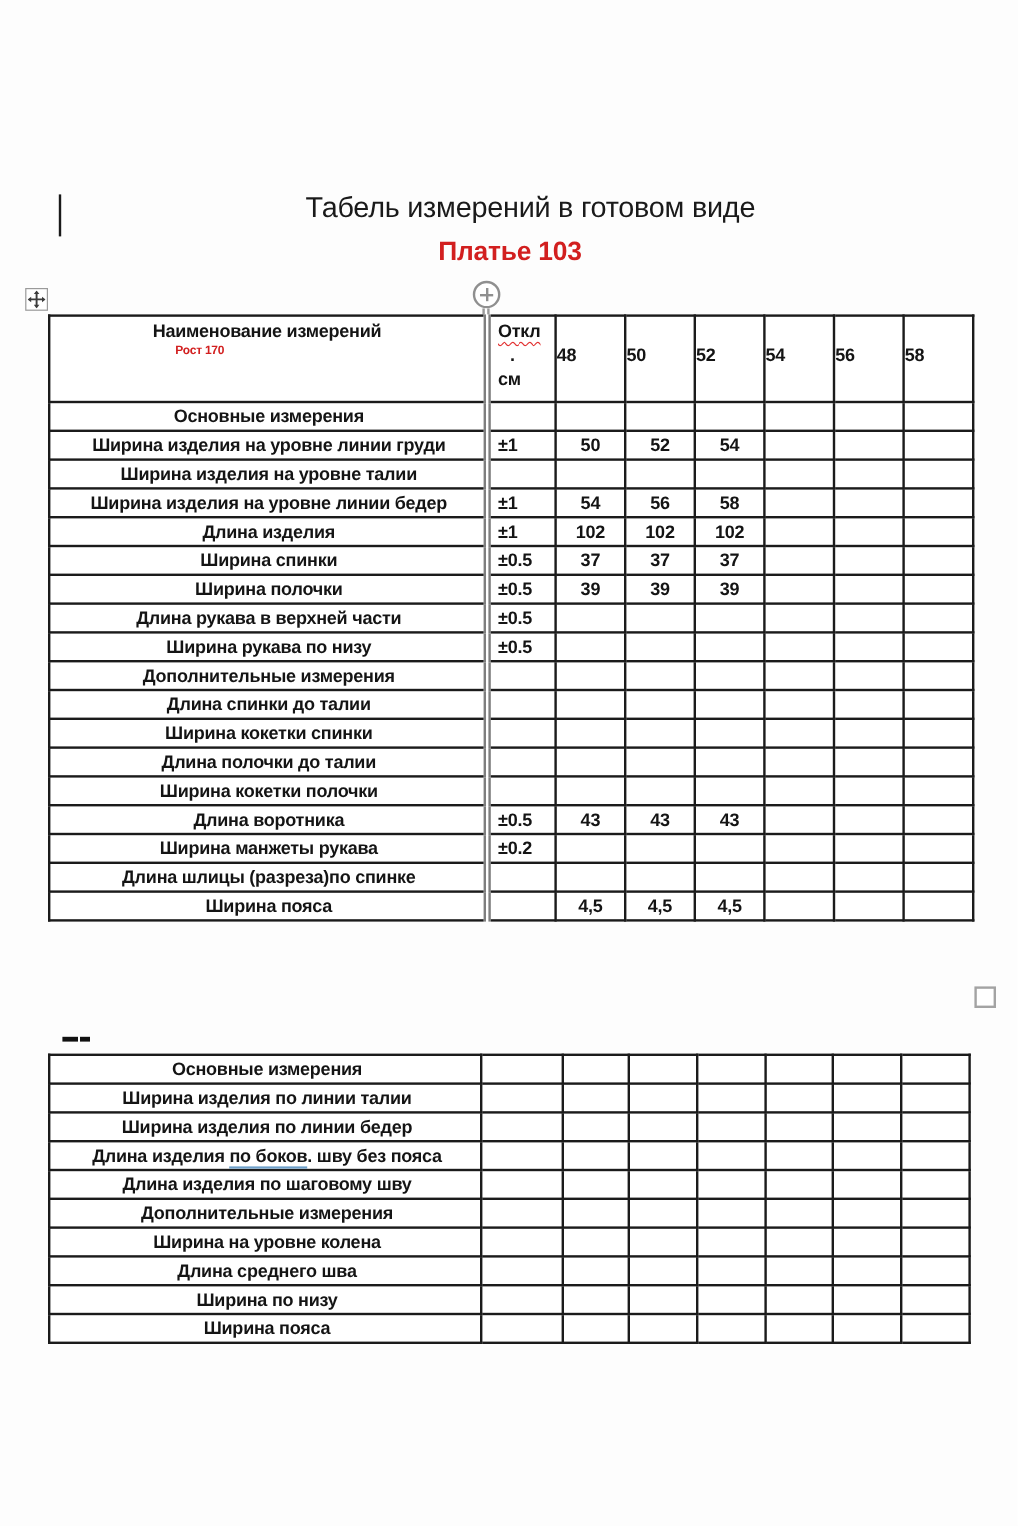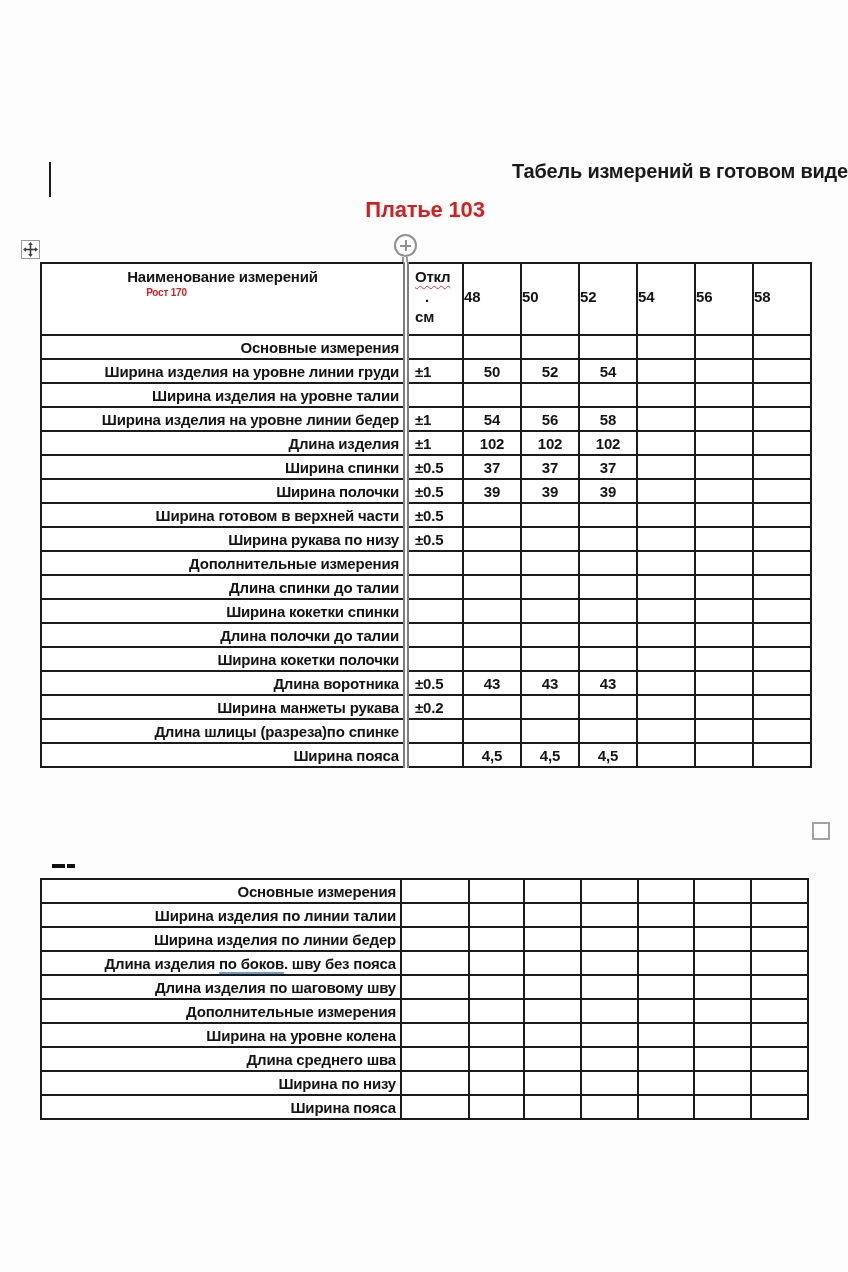--- a/index.html
+++ b/index.html
@@ -7,21 +7,21 @@
   .page {
     position:relative; width:848px; height:1272px;
     background:#fdfdfd; overflow:hidden;
     font-family:"Liberation Sans", sans-serif;
     color:#141414; letter-spacing:-0.2px;
   }
 
   
   .doc-title {
     position:absolute; left:36px; top:160px; width:812px;
-    text-align:right; font-size:20px; font-weight:bold; color:#1a1a1a;
+    text-align:center; font-size:24px; font-weight:normal; color:#1a1a1a;
   }
   .doc-subtitle {
     position:absolute; left:0px; top:197px; width:850px;
     text-align:center; font-size:22px; font-weight:bold; color:#d21f1f;
   }
   .cursor-bar {
     position:absolute; left:49px; top:162px; width:2px; height:35px;
     background:#1a1a1a;
   }
 
@@ -65,21 +65,21 @@
   #table1 th { vertical-align:top;margin-left:35px; }
   .h-name { text-align:center; font-size:16px; padding-top:4px; }
   .h-name .growth { display:block; color:#d21f1f; font-size:10px;
                     padding-right:112px; margin-top:2px; }
   .h-dev  { text-align:left; padding:3px 2px 0 6px; font-size:15px; line-height:20px; }
   .h-dev .dot-line { padding-left:10px; }
   .h-size { text-align:left; font-size:16px; padding-top:24px; }
 
   tr.datarow { height:24px; }
   #table1 thead tr { height:72px; }
-  td.lbl { text-align:right; padding:0 4px 0 7px; }
+  td.lbl { text-align:center; padding:0 4px 0 7px; }
   td.dev { text-align:left; padding:0 2px 0 6px; }
   td.val { text-align:center; padding:0 2px; }
 
   
   #table1 .guide-edge { border-right:6px double #7e7e7e; }
 
   .wavy {
     text-decoration-line:underline; text-decoration-style:wavy;
     text-decoration-color:#e23333; text-decoration-thickness:1px;
     text-underline-offset:3px;
@@ -209,21 +209,21 @@
           <td class="lbl guide-edge">Ширина полочки</td>
           <td class="dev">±0.5</td>
           <td class="val">39</td>
           <td class="val">39</td>
           <td class="val">39</td>
           <td class="val"></td>
           <td class="val"></td>
           <td class="val"></td>
         </tr>
         <tr class="datarow">
-          <td class="lbl guide-edge">Ширина готовом в верхней части</td>
+          <td class="lbl guide-edge">Длина рукава в верхней части</td>
           <td class="dev">±0.5</td>
           <td class="val"></td>
           <td class="val"></td>
           <td class="val"></td>
           <td class="val"></td>
           <td class="val"></td>
           <td class="val"></td>
         </tr>
         <tr class="datarow">
           <td class="lbl guide-edge">Ширина рукава по низу</td>

